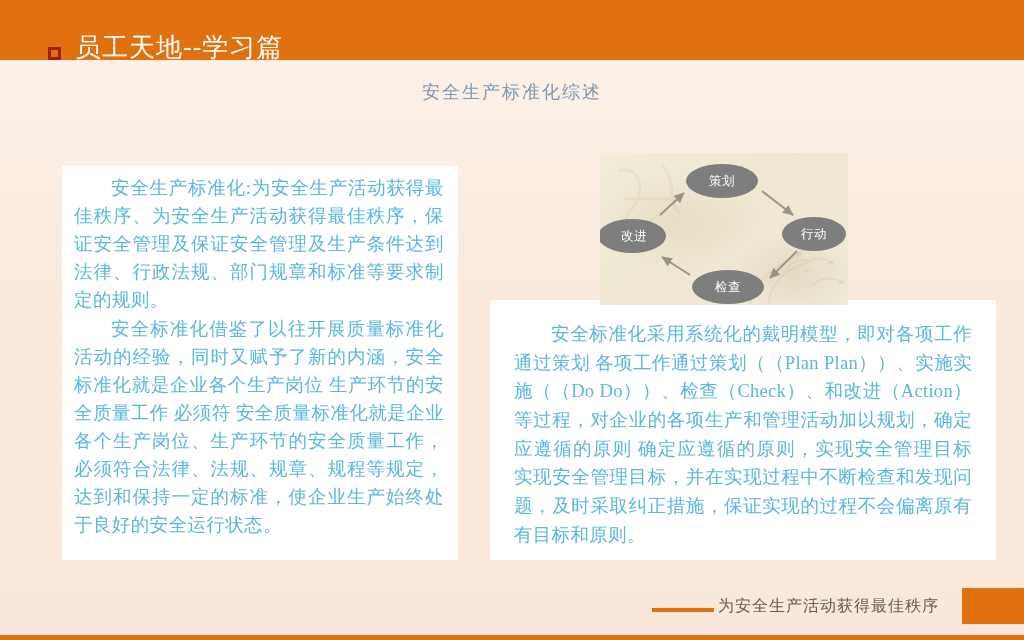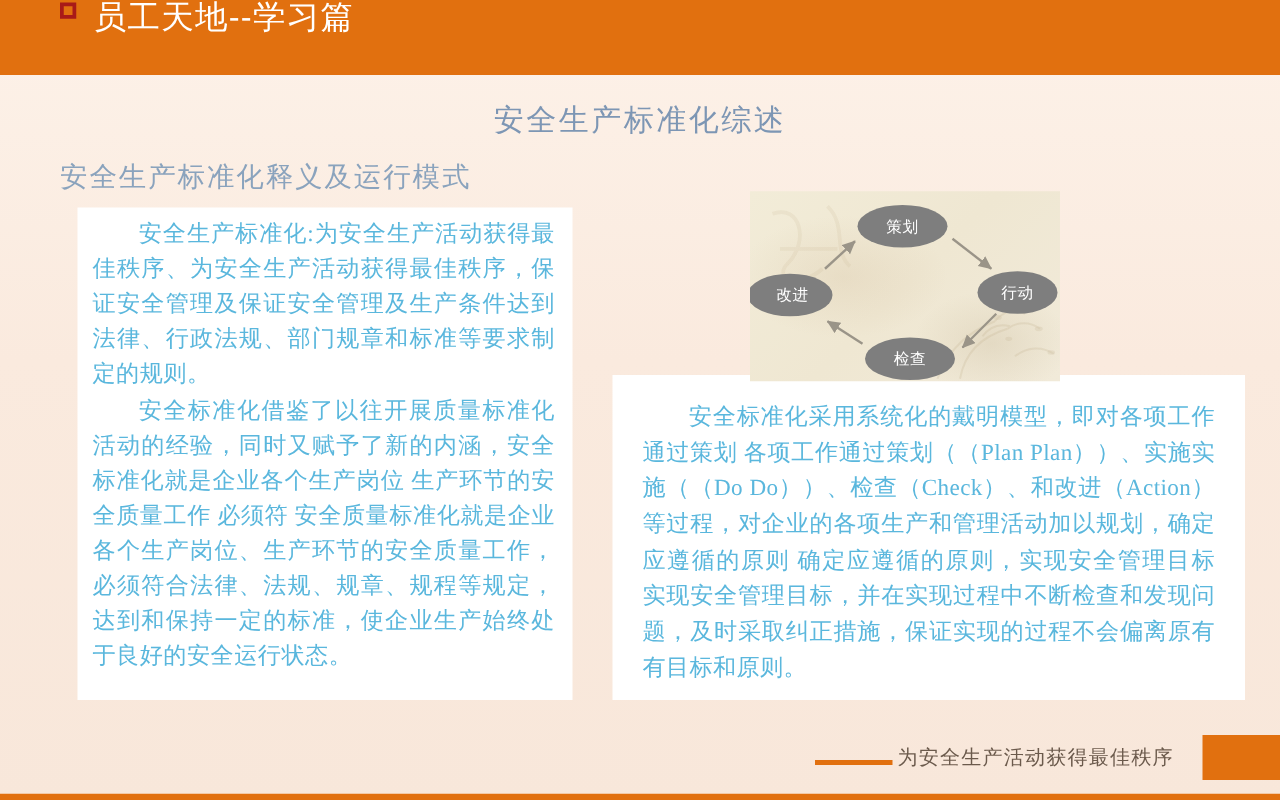--- a/index.html
+++ b/index.html
@@ -27,21 +27,21 @@
     left: 0; top: 0;
     width: 1024px;
     height: 60px;
     background: #e1700f;
   }
   #header-inner {
     position: absolute;
     left: 48px; top: 0;
     height: 60px;
     display: flex;
-    align-items: flex-start;
+    align-items: flex-end;
     gap: 14px;
   }
   #header-bullet {
     width: 13px;
     height: 13px;
     border: 3px solid #a81a18;
     box-sizing: border-box;
     flex: none;
     margin-top: 2px;
   }
@@ -53,21 +53,21 @@
     white-space: nowrap;
   }
 
   
   #slide-title {
     position: absolute;
     left: 0; top: 80px;
     width: 1024px;
     text-align: center;
     color: #7d96b4;
-    font-size: 24px;
+    font-size: 18px;
     letter-spacing: 2px;
     font-family: "Liberation Serif", "DejaVu Serif", serif;
   }
   #section-title {
     position: absolute;
     left: 48px; top: 127px;
     color: #8aa3bd;
     font-size: 22px;
     letter-spacing: 1.5px;
     font-family: "Liberation Serif", "DejaVu Serif", serif;
@@ -171,21 +171,20 @@
 <div id="slide">
 
   <div id="header-bar">
     <div id="header-inner">
       <span id="header-bullet"></span>
       <span id="header-title">员工天地--学习篇</span>
     </div>
   </div>
 
   <div id="slide-title">安全生产标准化综述</div>
-  <div id="section-title">安全生产标准化释义及运行模式</div>
 
   <div id="left-panel" class="text-panel">
     <p>安全生产标准化:为安全生产活动获得最佳秩序、为安全生产活动获得最佳秩序，保证安全管理及保证安全管理及生产条件达到法律、行政法规、部门规章和标准等要求制定的规则。</p>
     <p>安全标准化借鉴了以往开展质量标准化活动的经验，同时又赋予了新的内涵，安全标准化就是企业各个生产岗位 生产环节的安全质量工作 必须符 安全质量标准化就是企业各个生产岗位、生产环节的安全质量工作，必须符合法律、法规、规章、规程等规定，达到和保持一定的标准，使企业生产始终处于良好的安全运行状态。</p>
   </div>
 
   <div id="right-panel" class="text-panel">
     <p>安全标准化采用系统化的戴明模型，即对各项工作通过策划 各项工作通过策划（（Plan Plan））、实施实施（（Do Do））、检查（Check）、和改进（Action）等过程，对企业的各项生产和管理活动加以规划，确定应遵循的原则 确定应遵循的原则，实现安全管理目标 实现安全管理目标，并在实现过程中不断检查和发现问题，及时采取纠正措施，保证实现的过程不会偏离原有有目标和原则。</p>
   </div>
 

